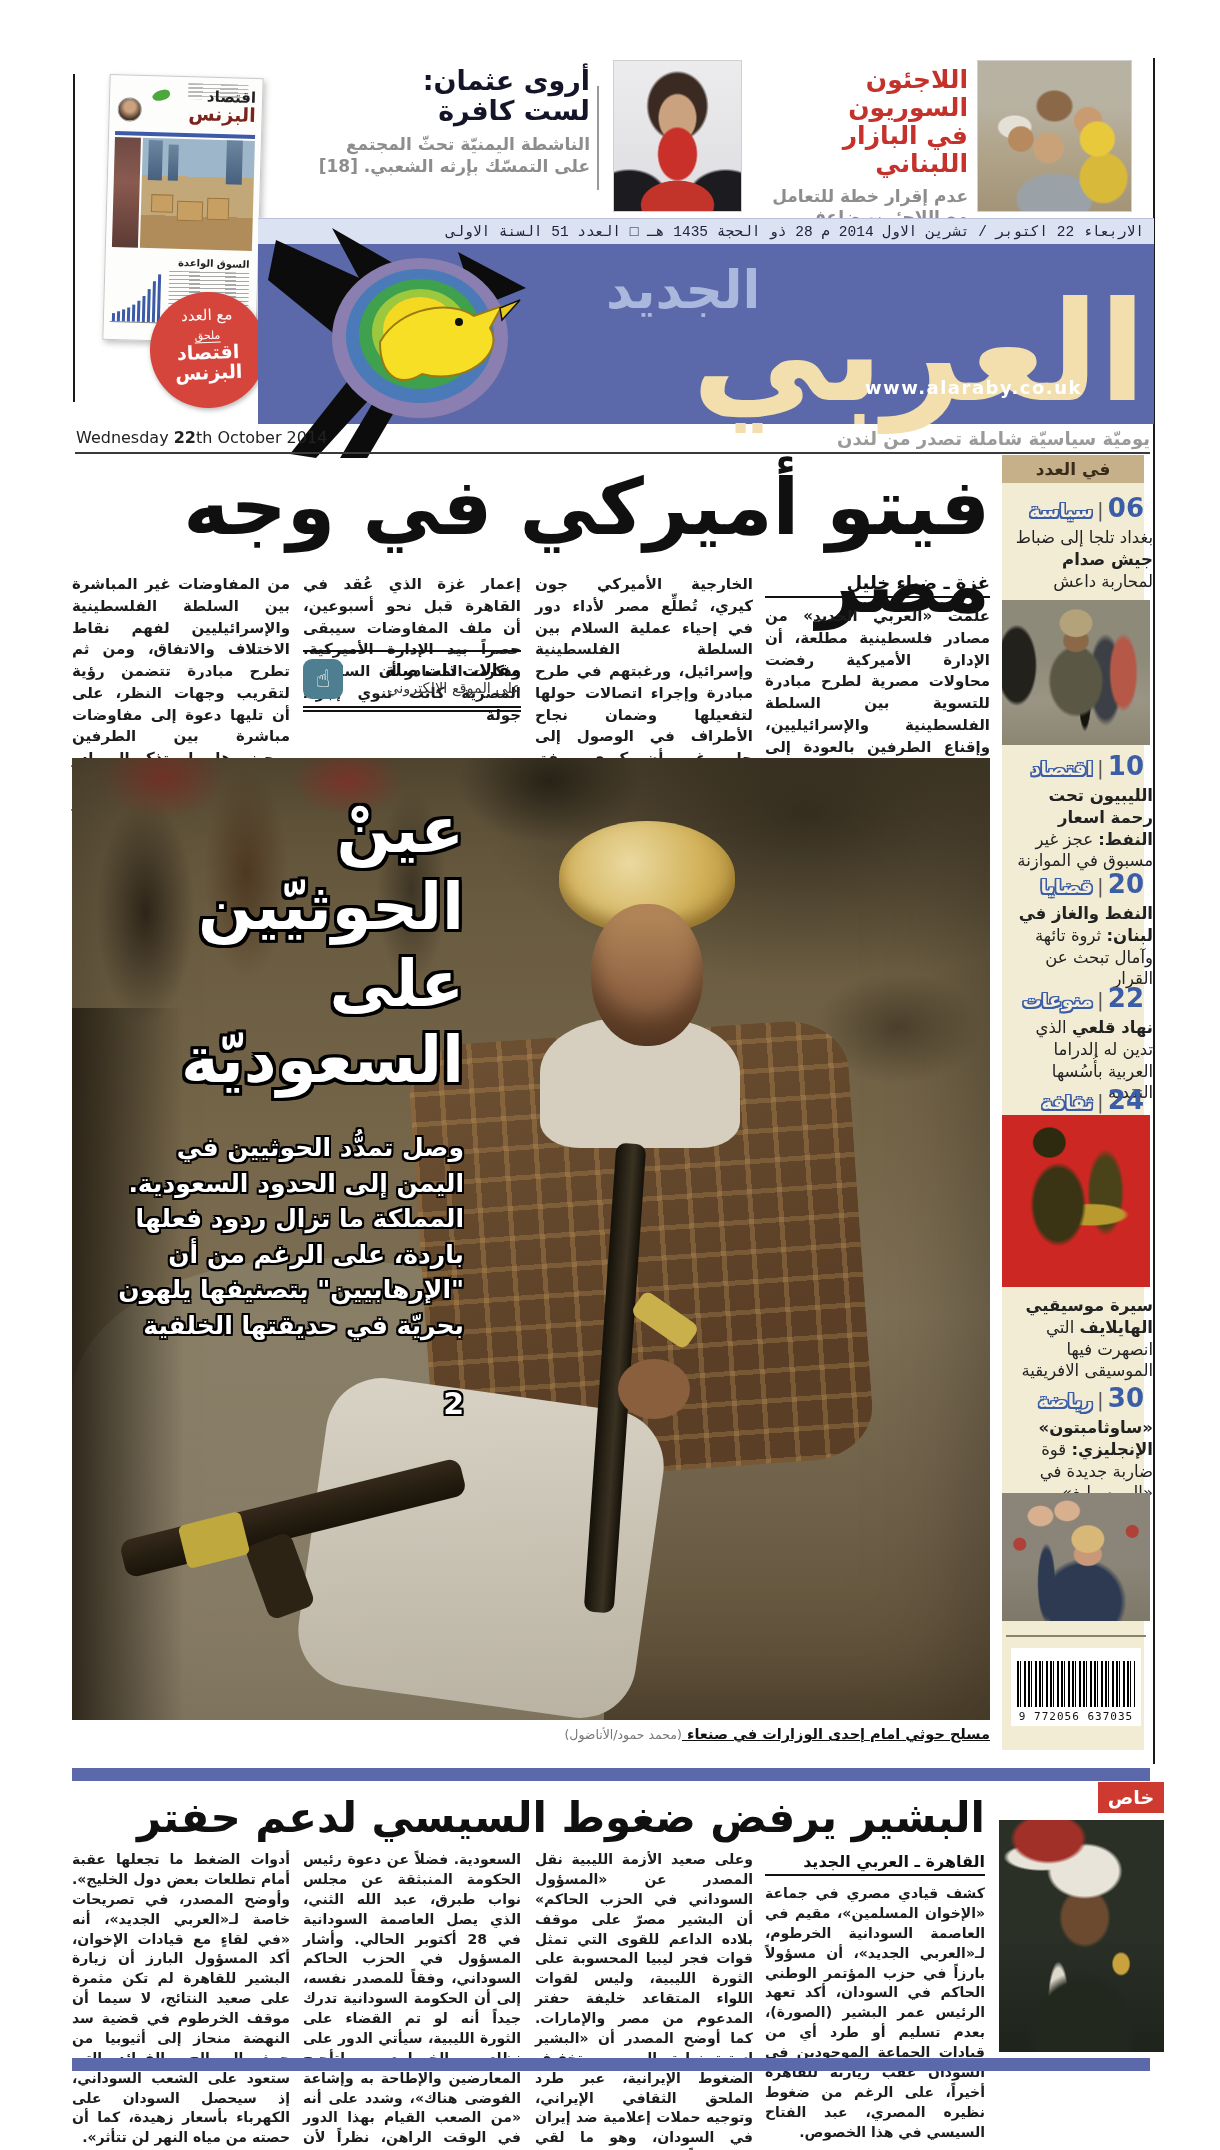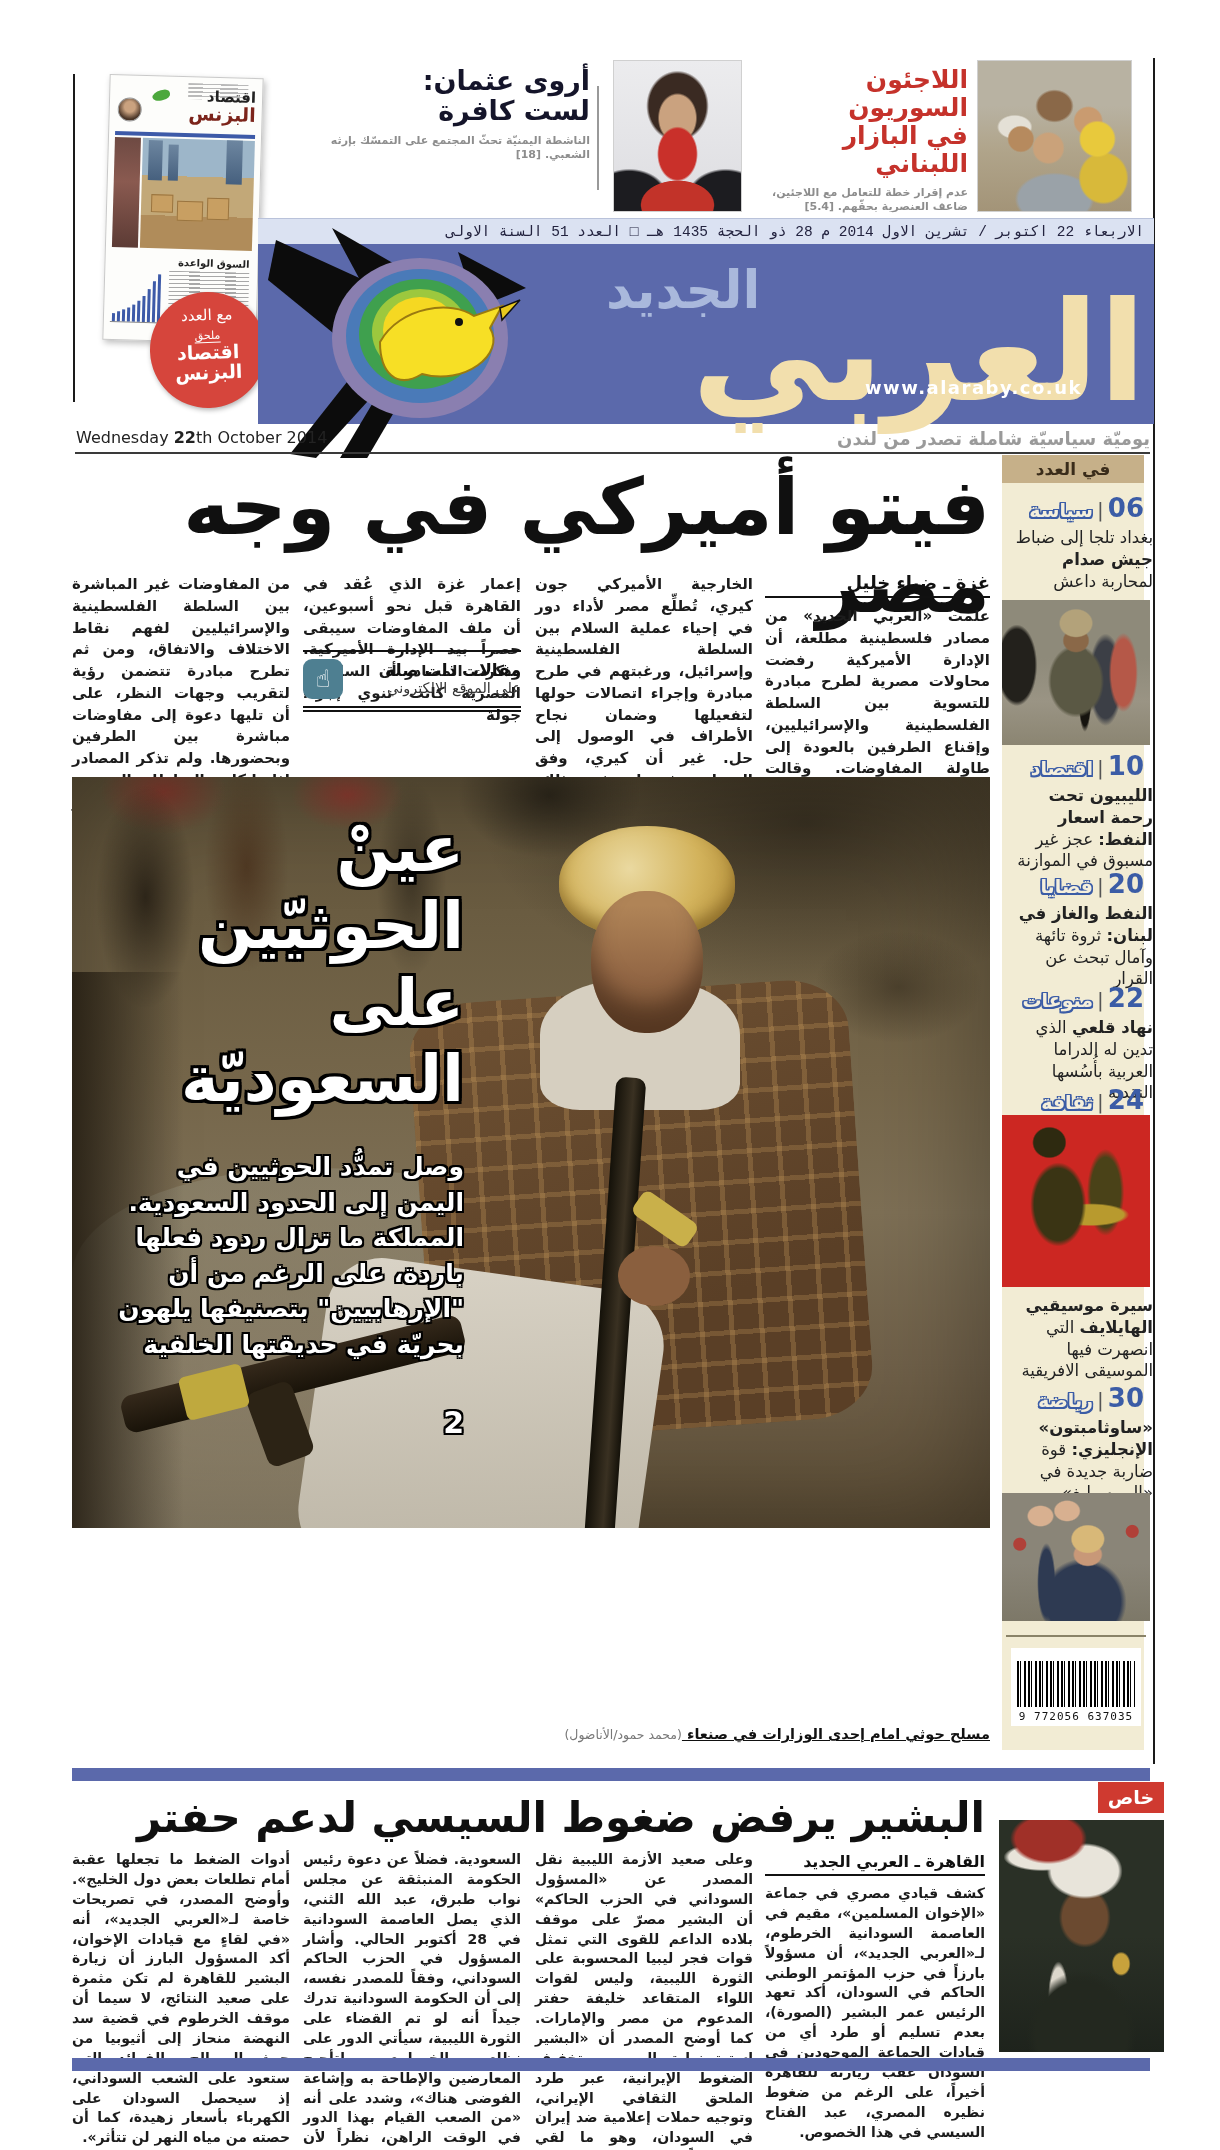--- a/index.html
+++ b/index.html
@@ -38,21 +38,21 @@
   .thumb-chart{left:6px;top:196px;width:52px;height:50px;border-bottom:1px solid #888;}
   .tbar{position:absolute;bottom:0;width:3px;background:#3d5aa8;}
   .badge-circle{left:150px;top:292px;width:116px;height:116px;border-radius:50%;
       background:#d6453c;color:#fff;text-align:center;transform:rotate(-2deg);
       box-shadow:1px 2px 5px rgba(0,0,0,.3);}
   .badge-circle .b1{font-size:15px;margin-top:14px;}
   .badge-circle .b2{font-size:11px;border-bottom:1px solid #fff;display:inline-block;}
   .badge-circle .b3{font-size:19px;font-weight:bold;line-height:1.05;}
 
   .teaser-title{font-weight:bold;line-height:1.12;}
-  .teaser-sub{color:#8d8d8d;font-size:11px;line-height:1.25;font-weight:bold;}
+  .teaser-sub{color:#8d8d8d;font-size:17px;line-height:1.25;font-weight:bold;}
   .photo{overflow:hidden;border:1px solid #d0d0d0;}
   .woman{background:
      radial-gradient(60px 40px at 50% 96%,#c23329 60%,transparent 62%),
      radial-gradient(34px 46px at 50% 62%,#c9302a 55%,transparent 60%),
      radial-gradient(30px 38px at 50% 38%,#caa27f 60%,transparent 66%),
      radial-gradient(46px 52px at 50% 30%,#3a2a22 62%,transparent 68%),
      radial-gradient(60px 46px at 12% 92%,#1c1c20 60%,transparent 66%),
      radial-gradient(60px 46px at 88% 92%,#1c1c20 60%,transparent 66%),
      linear-gradient(180deg,#ececee,#dddde1);}
   .kids{background:
@@ -86,25 +86,25 @@
   .bl-rule{background:#111;height:2px;}
   .related{border-top:2px solid #111;border-bottom:6px double #111;padding:7px 0;
       display:flex;flex-direction:row;align-items:center;gap:9px;direction:ltr;}
   .rel-icon{width:40px;height:40px;border-radius:9px;background:#4e7f91;color:#fff;
       font-size:24px;display:flex;align-items:center;justify-content:center;flex:0 0 40px;}
   .rel-text{direction:rtl;text-align:right;flex:1;}
   .rel-l1{font-size:17px;font-weight:bold;color:#111;line-height:1.15;}
   .rel-l2{font-size:14.5px;color:#333;line-height:1.15;}
 
   
-  .main-photo{left:72px;top:758px;width:918px;height:751px;overflow:hidden;
+  .main-photo{left:72px;top:758px;width:918px;height:962px;overflow:hidden;
      background:
       radial-gradient(500px 260px at 80% 6%, rgba(22,18,12,.55), transparent 65%),
       linear-gradient(180deg,#5e5138 0%,#6a5c41 18%,#75664a 40%,#7d6f55 58%,#6f6049 78%,#5c4d35 100%);
-     box-shadow:inset 0 0 120px rgba(0,0,0,.35);margin-top:19px;}
+     box-shadow:inset 0 0 120px rgba(0,0,0,.35);}
   .mp{position:absolute;}
   .clutter{left:0;top:0;width:100%;height:40%;background:
       radial-gradient(70px 160px at 8% 40%, rgba(35,28,18,.85), transparent 70%),
       radial-gradient(60px 150px at 19% 30%, rgba(70,45,25,.75), transparent 70%),
       radial-gradient(80px 50px at 30% 6%, rgba(150,35,35,.55), transparent 70%),
       radial-gradient(90px 60px at 10% 5%, rgba(140,28,28,.5), transparent 70%),
       radial-gradient(50px 140px at 37% 34%, rgba(45,38,26,.7), transparent 70%),
       radial-gradient(130px 90px at 52% 6%, rgba(30,26,18,.8), transparent 70%),
       radial-gradient(120px 80px at 90% 70%, rgba(40,32,20,.5), transparent 70%);}
   .pave{left:0;top:52%;width:58%;height:48%;border-radius:45% 55% 0 0/30%;

